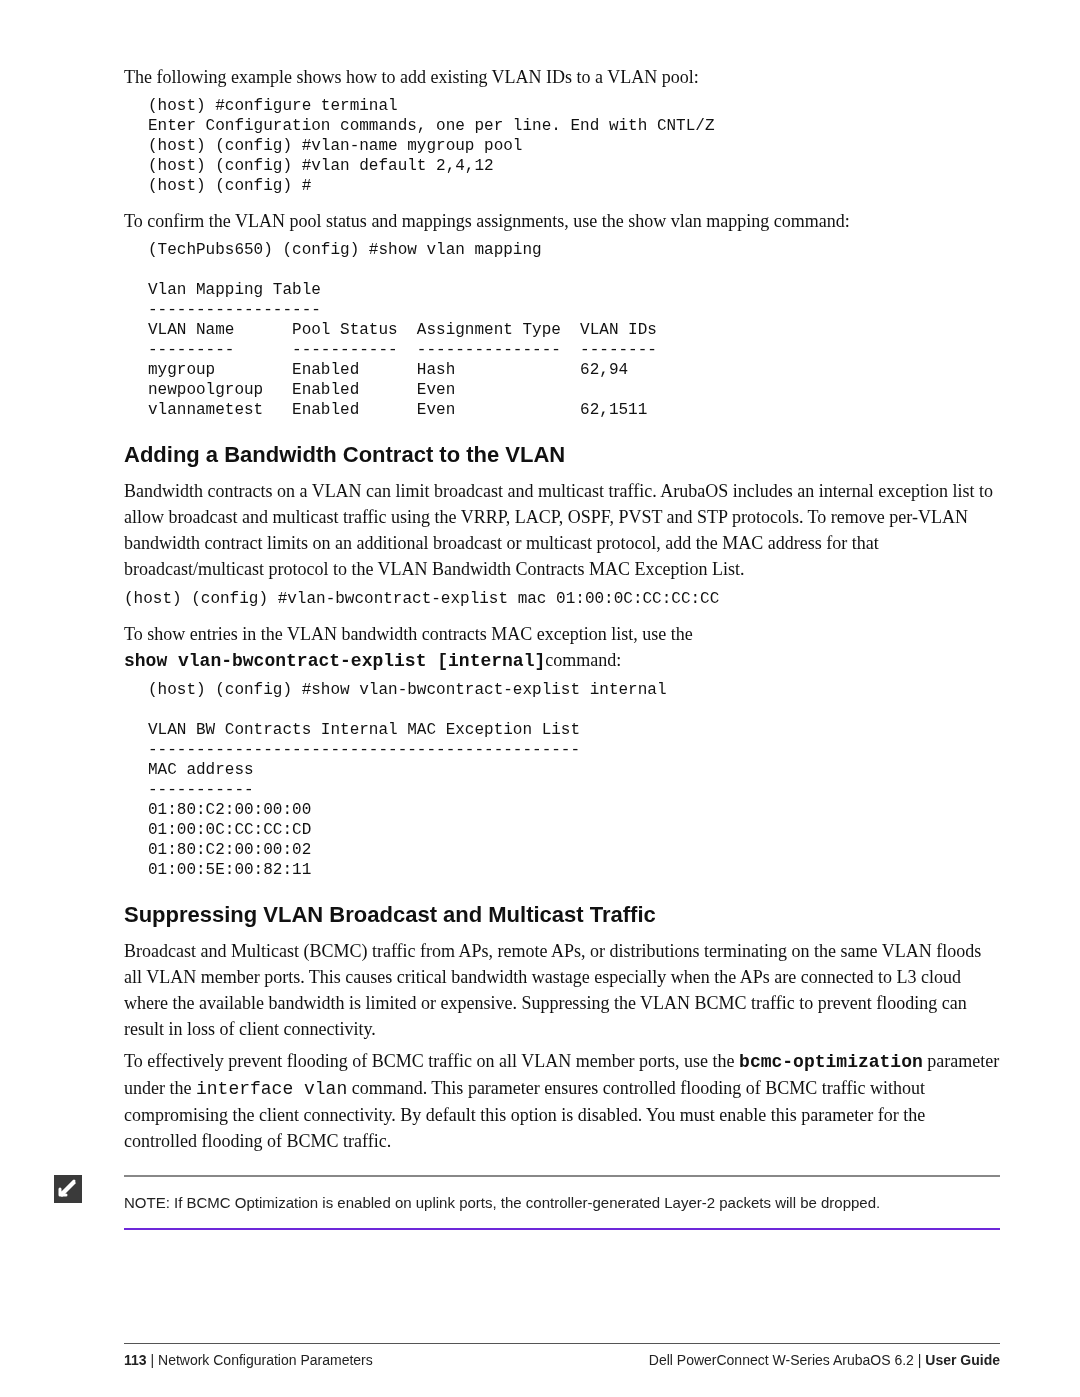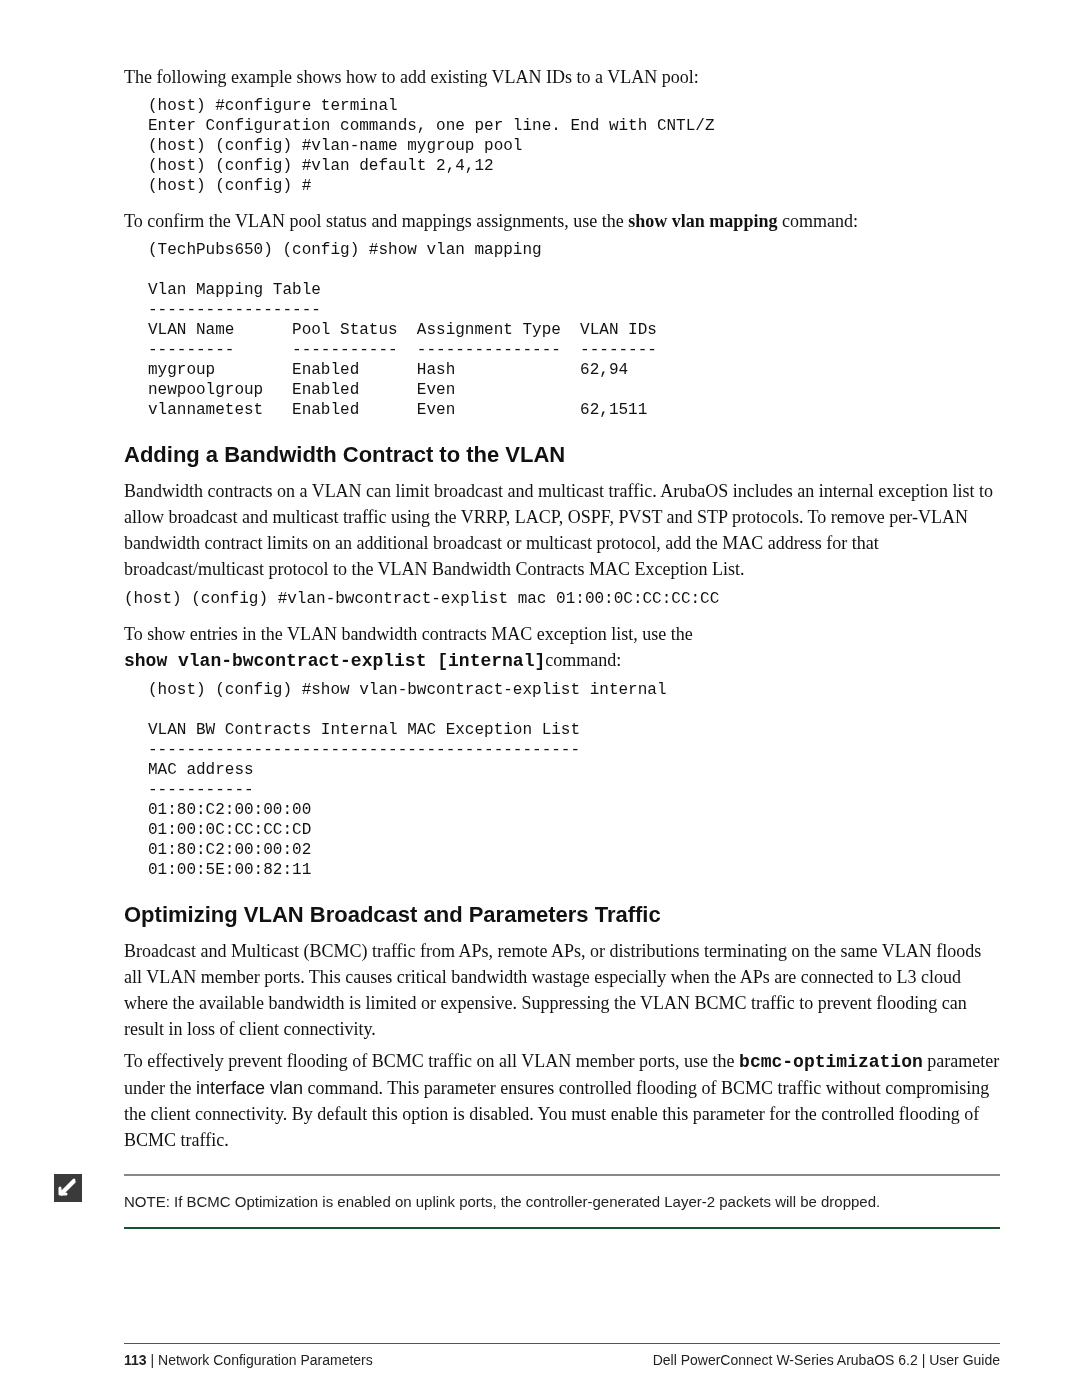--- a/index.html
+++ b/index.html
@@ -31,66 +31,66 @@
     margin: 6px 0 12px 24px;
   }
   h2.sect {
     font-family: Arial, "Helvetica Neue", Helvetica, sans-serif;
     font-weight: 700;
     font-size: 22px;
     margin: 22px 0 10px 0;
   }
   .cmd-bold {
     font-family: "Times New Roman", Times, serif;
-    font-weight: 700;
+    font-weight: 400;
   }
   .mono-bold {
     font-family: "Courier New", Courier, monospace;
     font-weight: 700;
   }
   .mono {
-    font-family: Liberation Sans, sans-serif;
+    font-family: Liberation Mono, monospace;
   }
   .note-row {
     display: flex;
     align-items: flex-start;
     margin-top: 20px;
     font-family: Arial, "Helvetica Neue", Helvetica, sans-serif;
     font-size: 15px;
     color: #222;
   }
   .note-icon {
     width: 56px;
     margin-left: -70px;
     margin-right: 14px;
     flex: 0 0 auto;
   }
   .note-icon svg { display:block; }
   .note-cell {
     border-top: 2px solid #888;
-    border-bottom: 2px solid #14532d;
+    border-bottom: 2px solid #6d28d9;
     padding: 16px 0;
     flex: 1 1 auto;
     line-height: 1.3;
   }
   .footer {
     position: absolute;
     left: 124px;
     right: 80px;
     bottom: 29px;
     border-top: 1px solid #555;
     padding-top: 8px;
     display: flex;
     justify-content: space-between;
     font-family: Arial, "Helvetica Neue", Helvetica, sans-serif;
     font-size: 14px;
     color: #222;
   }
   .footer .pg { font-weight: 700; }
-  .footer .right .guide { font-weight: 400; }
+  .footer .right .guide { font-weight: 700; }
 </style>
 </head>
 <body>
 
 <div class="page">
 
   <p class="body">The following example shows how to add existing VLAN IDs to a VLAN pool:</p>
 
   <pre class="code">(host) #configure terminal
 Enter Configuration commands, one per line. End with CNTL/Z
@@ -128,21 +128,21 @@
 
 VLAN BW Contracts Internal MAC Exception List
 ---------------------------------------------
 MAC address
 -----------
 01:80:C2:00:00:00
 01:00:0C:CC:CC:CD
 01:80:C2:00:00:02
 01:00:5E:00:82:11</pre>
 
-  <h2 class="sect">Optimizing VLAN Broadcast and Parameters Traffic</h2>
+  <h2 class="sect">Suppressing VLAN Broadcast and Multicast Traffic</h2>
 
   <p class="body">Broadcast and Multicast (BCMC) traffic from APs, remote APs, or distributions terminating on the same VLAN floods all VLAN member ports. This causes critical bandwidth wastage especially when the APs are connected to L3 cloud where the available bandwidth is limited or expensive. Suppressing the VLAN BCMC traffic to prevent flooding can result in loss of client connectivity.</p>
 
   <p class="body">
     <span>To effectively prevent flooding of BCMC traffic on all VLAN member ports, use the </span><span class="mono-bold">bcmc-optimization</span><span> parameter under the </span><span class="mono">interface vlan</span><span> command. This parameter ensures controlled flooding of BCMC traffic without compromising the client connectivity. By default this option is disabled. You must enable this parameter for the controlled flooding of BCMC traffic.</span>
   </p>
 
   <div class="note-row">
     <div class="note-icon">
       <svg width="28" height="28" viewBox="0 0 28 28">

